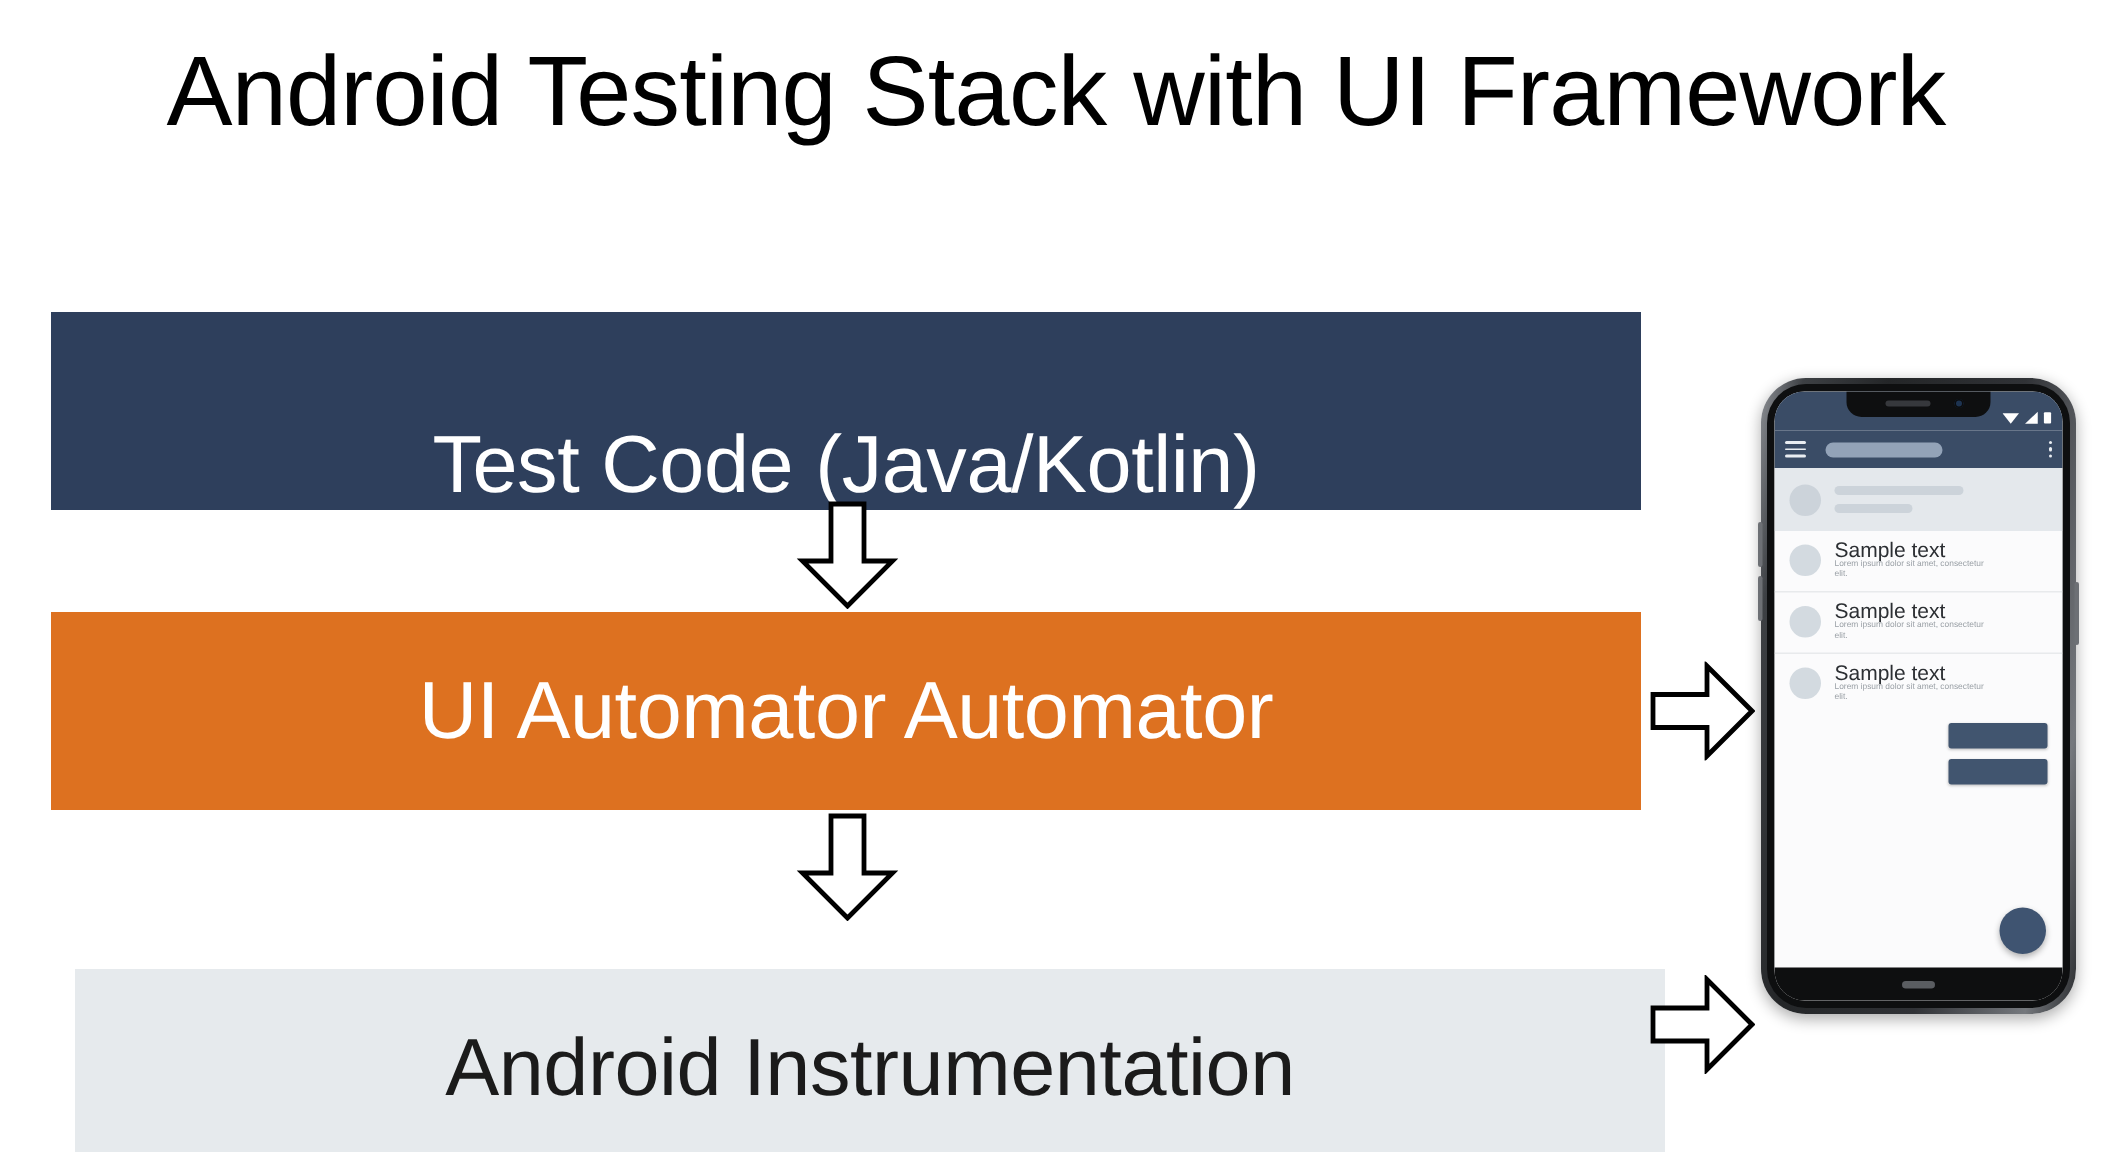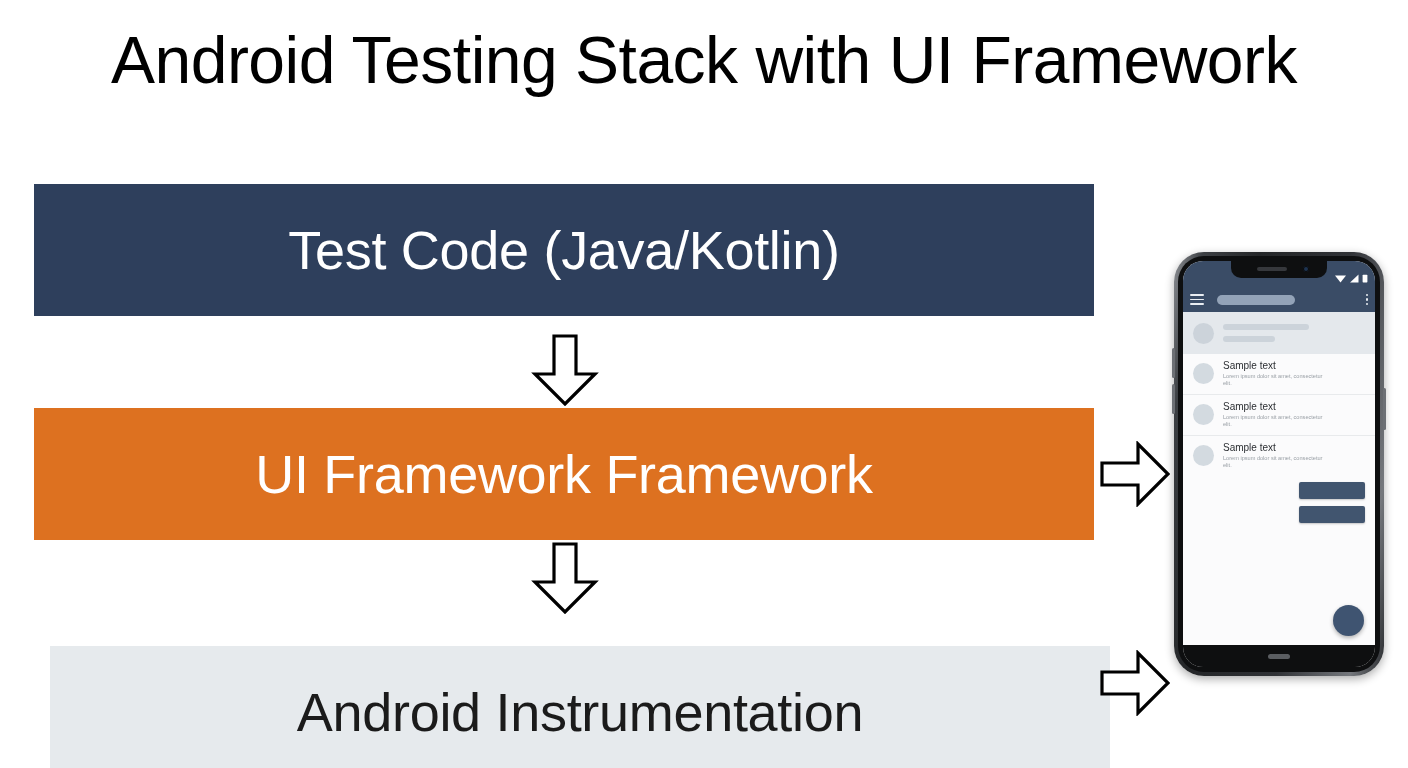--- a/index.html
+++ b/index.html
@@ -42,21 +42,21 @@
     justify-content: center;
     box-sizing: border-box;
   }
   .layer-label {
     font-size: 54px;
     line-height: 60px;
     font-weight: 400;
     letter-spacing: -0.3px;
     white-space: nowrap;
   }
-  #layer-0 { top: 184px; background: #2e3f5c; }
+  #layer-0 { top: 208px; background: #2e3f5c; align-items: flex-end; }
   #layer-0 .layer-label { color: #ffffff; }
   #layer-1 { top: 408px; background: #dd7120; }
   #layer-1 .layer-label { color: #ffffff; }
   #layer-2 { top: 646px; background: #e6eaed; margin-left: 16px; }
   #layer-2 .layer-label { color: #1b1b1b; }
 
   
   .arrow-down {
     position: absolute;
     left: 531px;
@@ -255,21 +255,21 @@
   }
   .row-avatar {
     width: 21px; height: 21px;
     border-radius: 50%;
     background: #d3dae0;
     flex: none;
     margin-top: 2px;
   }
   .row-text { margin-left: 9px; }
   .row-title {
-    font-size: 10px;
+    font-size: 14px;
     line-height: 10px;
     color: #2c2f33;
     font-weight: 400;
   }
   .row-sub {
     font-size: 5.6px;
     line-height: 7px;
     color: #9aa0a6;
     margin-top: 2px;
     max-width: 100px;
@@ -318,21 +318,21 @@
 </head>
 <body>
 
 <div class="title">Android Testing Stack with UI Framework</div>
 
 <div class="layer" id="layer-0">
   <span class="layer-label">Test Code (Java/Kotlin)</span>
 </div>
 
 <div class="layer" id="layer-1">
-  <span class="layer-label">UI Framework Framework</span>
+  <span class="layer-label">UI Automator Automator</span>
 </div>
 
 <div class="layer" id="layer-2">
   <span class="layer-label">Android Instrumentation</span>
 </div>
 
 <div class="arrow-down" id="arrow-down-0">
   <svg class="arrow-svg" viewBox="0 0 68 72" preserveAspectRatio="none">
     <polygon points="23,2 45,2 45,40 64,40 34,70 4,40 23,40" fill="#ffffff" stroke="#000000" stroke-width="3.2" stroke-linejoin="miter"></polygon>
   </svg>

